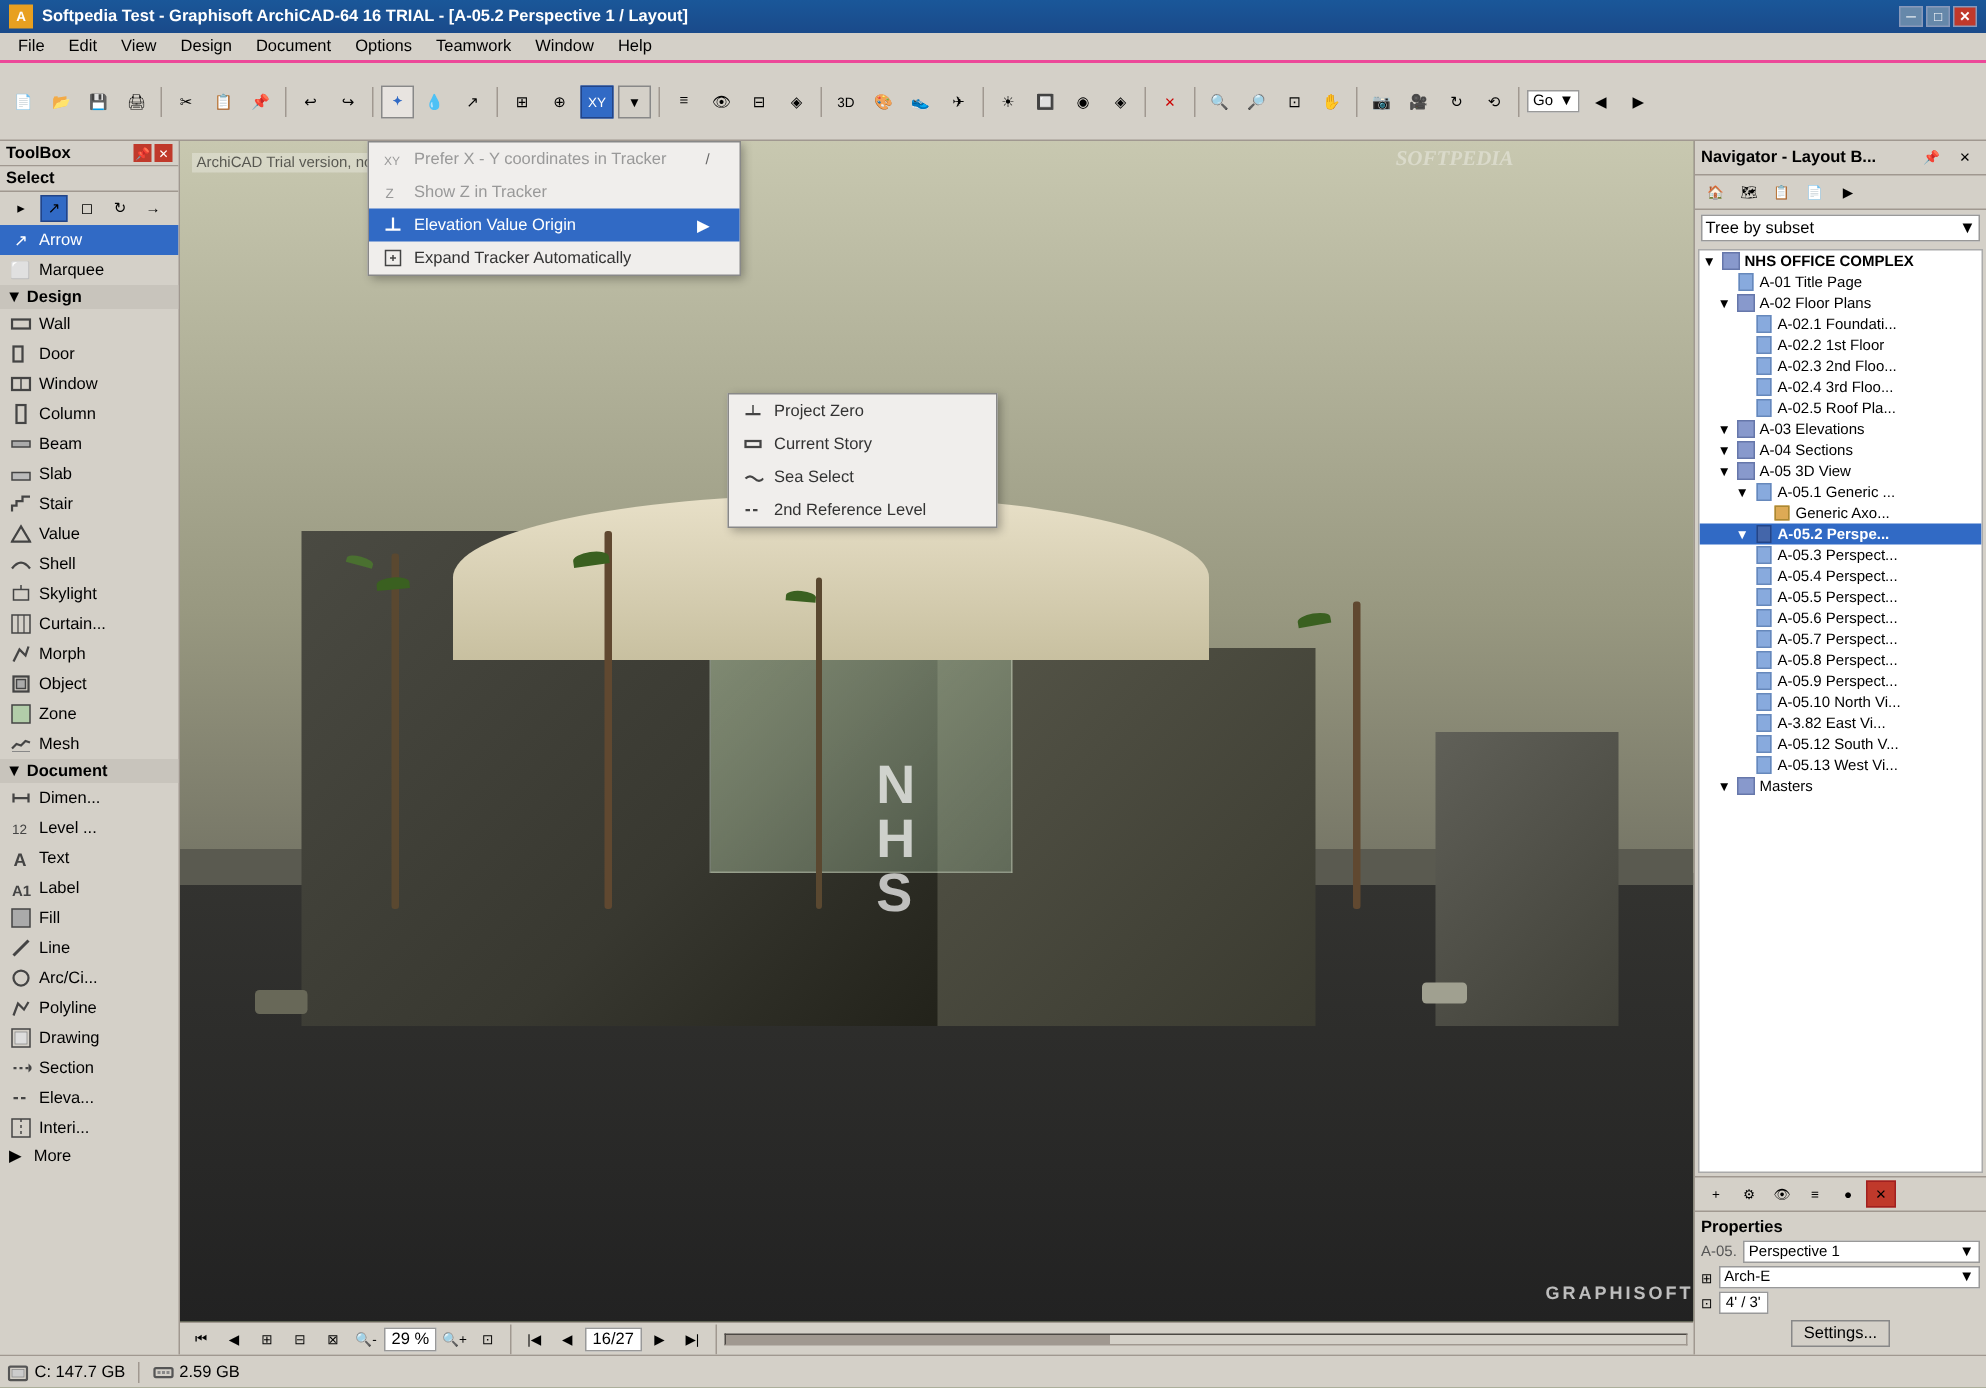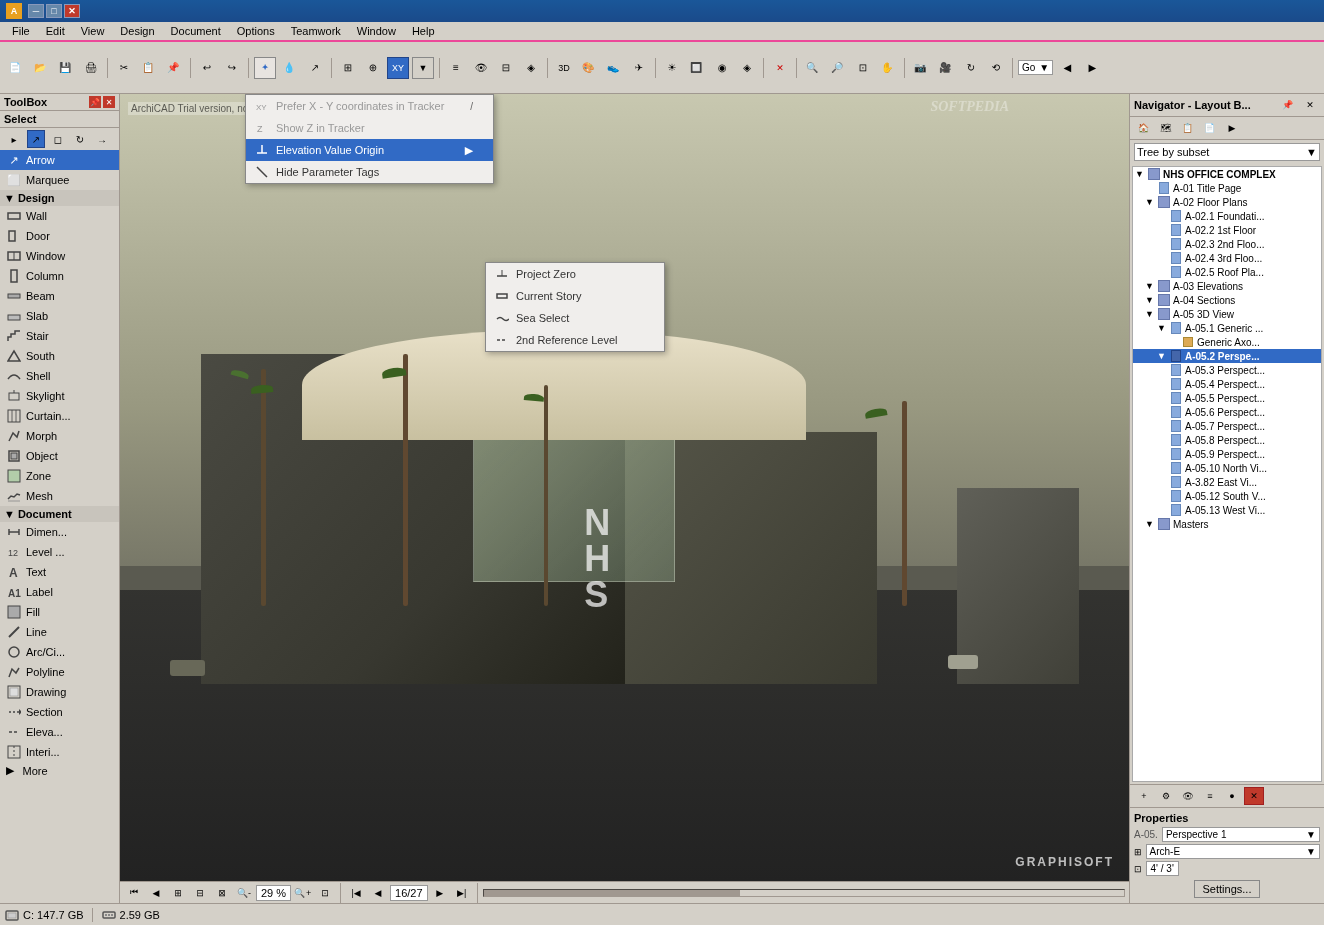--- a/index.html
+++ b/index.html
@@ -299,20 +299,21 @@
     .tool-arrow-active {
       background: #316ac5 !important;
       color: white !important;
     }
   </style>
 </head>
 <body>
 
 <div id="title-bar">
   <div class="title-icon">A</div>
+  <span class="title-text">Softpedia Test - Graphisoft ArchiCAD-64 16 TRIAL - [A-05.2 Perspective 1 / Layout]</span>
   <div class="win-buttons">
     <div class="win-btn">─</div>
     <div class="win-btn">□</div>
     <div class="win-btn close">✕</div>
   </div>
 </div>
 
 <div id="menu-bar">
   <span class="menu-item">File</span>
   <span class="menu-item">Edit</span>
@@ -477,21 +478,21 @@
           </svg>
         </div>
       <span>Stair</span>
     </div>
     <div class="tool-item">
       <div class="tool-icon">
           <svg width="14" height="14" viewBox="0 0 14 14">
             <path d="M1 12 L7 2 L13 12 Z" fill="none" stroke="#444" stroke-width="1.5"></path>
           </svg>
         </div>
-      <span>South</span>
+      <span>Value</span>
     </div>
     <div class="tool-item">
       <div class="tool-icon">
           <svg width="14" height="14" viewBox="0 0 14 14">
             <path d="M1 10 Q7 2 13 10" fill="none" stroke="#444" stroke-width="1.5"></path>
           </svg>
         </div>
       <span>Shell</span>
     </div>
     <div class="tool-item">
@@ -694,21 +695,21 @@
         <div style="position:absolute; bottom:35%; right:22%; width:5px; height:26%; background:#604830; border-radius:2px;"></div>
         <div style="position:absolute; bottom:59%; right:24%; width:22px; height:8px; background:#3a6020; border-radius:50% 50% 0 0; transform:rotate(-10deg);"></div>
 
         <div style="position:absolute; bottom:34%; left:46%; font-size:36px; font-weight:bold; color:rgba(255,255,255,0.7); font-family:Arial,sans-serif; line-height:1;">N<br>H<br>S</div>
 
         <div style="position:absolute; bottom:27%; right:15%; width:30px; height:14px; background:#a0a090; border-radius:3px;"></div>
         <div style="position:absolute; bottom:26%; left:5%; width:35px; height:16px; background:#686858; border-radius:3px;"></div>
 
         <div style="position:absolute; top:8px; left:8px; font-size:10px; color:rgba(0,0,0,0.6); background:rgba(255,255,255,0.3); padding:1px 3px;">ArchiCAD Trial version, not for resale. Courtesy of Graphisoft.</div>
 
-        <div style="position:absolute; bottom:12px; right:15px; font-size:12px; font-weight:bold; color:rgba(255,255,255,0.7); letter-spacing:2px; font-family:Arial;">GRAPHISOFT</div>
+        <div style="position:absolute; bottom:12px; right:0; font-size:12px; font-weight:bold; color:rgba(255,255,255,0.7); letter-spacing:2px; font-family:Arial;">GRAPHISOFT</div>
 
         <div style="position:absolute; top:5px; right:120px; font-size:14px; font-style:italic; font-weight:bold; color:rgba(255,255,255,0.35); font-family:Georgia;">SOFTPEDIA</div>
 
         <div id="context-menu-overlay">
 
           <div id="dropdown-menu">
             <div class="ctx-menu-item disabled">
               <div class="menu-icon">
                 <svg width="14" height="14" viewBox="0 0 14 14">
                     <text x="1" y="11" font-size="8" fill="#999">XY</text>
@@ -731,24 +732,26 @@
                     <line x1="2" y1="10" x2="12" y2="10" stroke="white" stroke-width="1.5"></line>
                     <line x1="7" y1="2" x2="7" y2="10" stroke="white" stroke-width="1.5"></line>
                   </svg>
               </div>
               <span>Elevation Value Origin</span>
               <span class="ctx-menu-arrow">▶</span>
             </div>
             <div class="ctx-menu-item">
               <div class="menu-icon">
                 <svg width="14" height="14" viewBox="0 0 14 14">
-                    <line x1="2" y1="2" x2="12" y2="12" stroke="#444" stroke-width="1.5"></line>
+                    <rect x="2" y="2" width="10" height="10" fill="none" stroke="#444" stroke-width="1"></rect>
+                    <line x1="7" y1="5" x2="7" y2="9" stroke="#444" stroke-width="1"></line>
+                    <line x1="5" y1="7" x2="9" y2="7" stroke="#444" stroke-width="1"></line>
                   </svg>
               </div>
-              <span>Hide Parameter Tags</span>
+              <span>Expand Tracker Automatically</span>
             </div>
           </div>
 
           <div id="submenu">
             <div class="ctx-menu-item">
               <div class="menu-icon">
                 <svg width="14" height="14" viewBox="0 0 14 14">
                     <line x1="2" y1="9" x2="12" y2="9" stroke="#444" stroke-width="1.5"></line>
                     <line x1="7" y1="3" x2="7" y2="9" stroke="#444" stroke-width="1"></line>
                   </svg>

